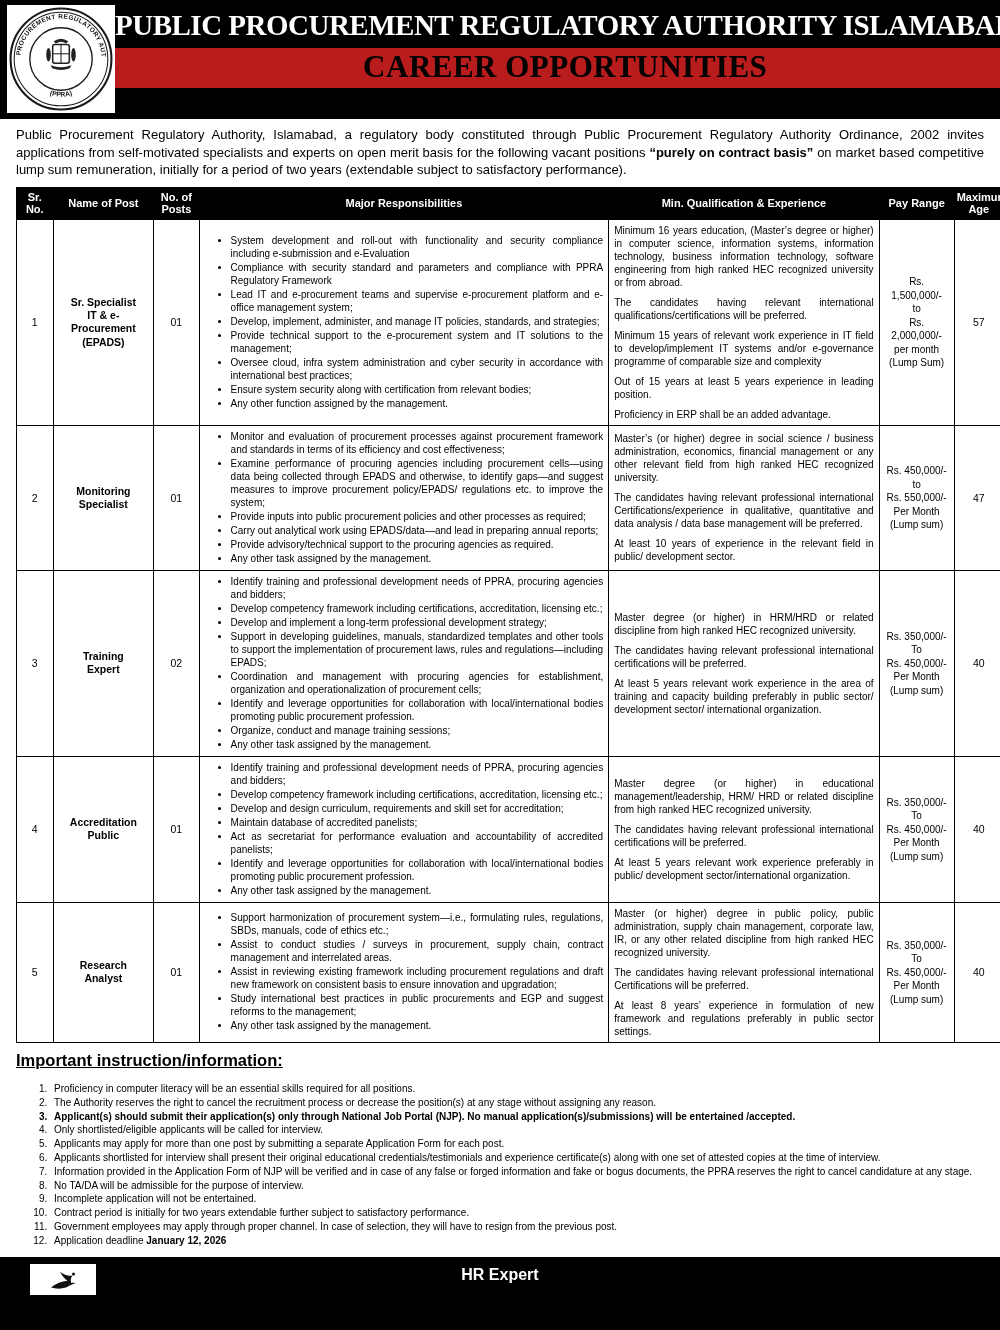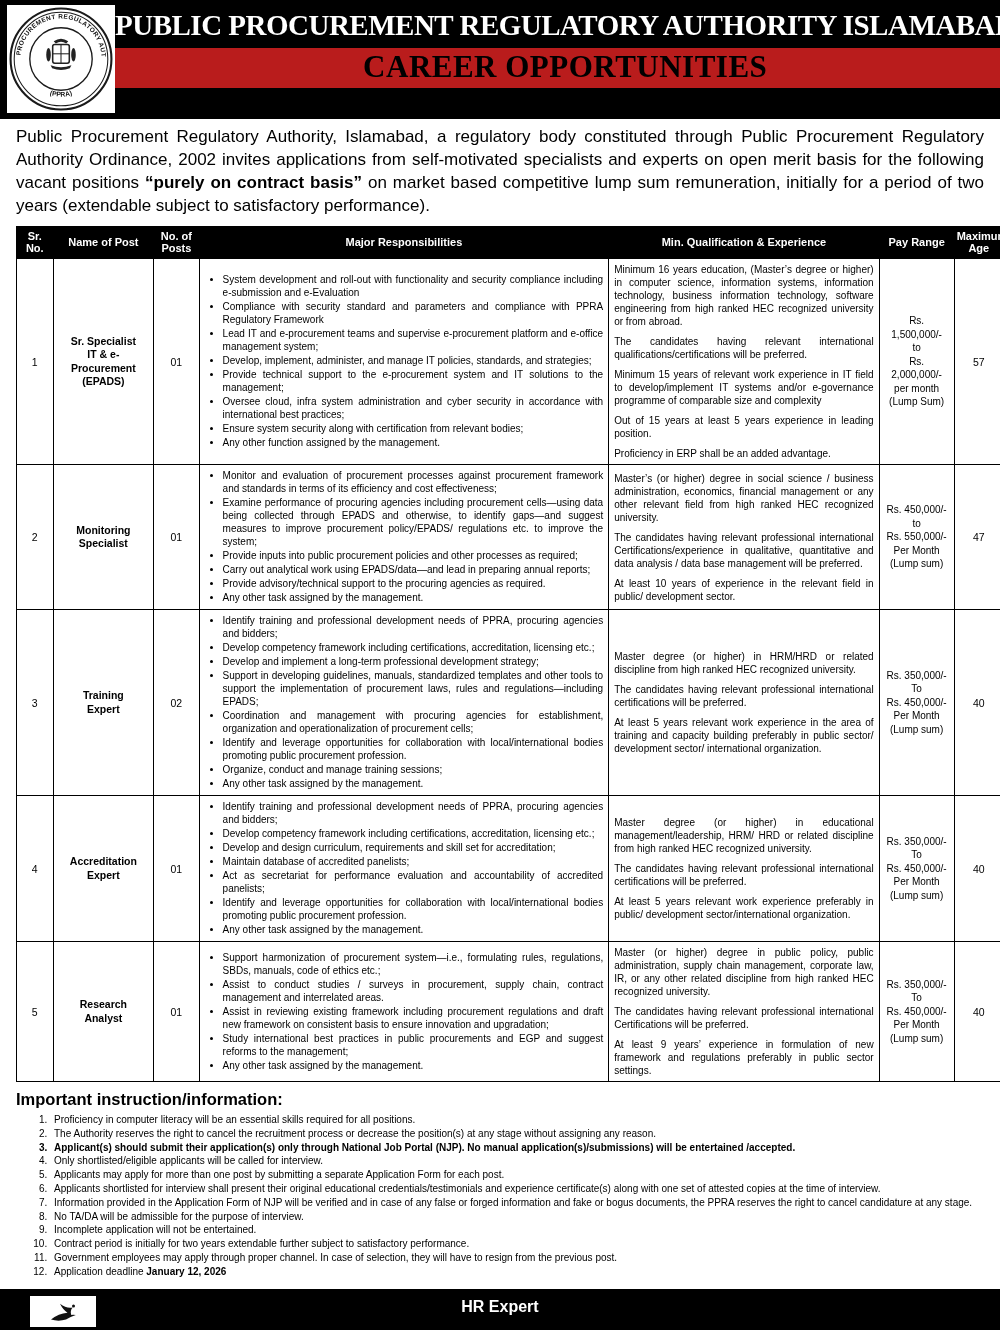--- a/index.html
+++ b/index.html
@@ -8,39 +8,39 @@
 
   
   .masthead { background: #000; display: flex; align-items: stretch; padding: 5px 7px 6px 7px; }
   .logo-box { width: 138px; background: #fff; display: flex; align-items: center; justify-content: center; padding: 2px; }
   .logo-box svg { width: 104px; height: 104px; }
   .masthead-right { flex: 1; display: flex; flex-direction: column; font-family: Liberation Serif, serif; }
   .org-title { background: #000; color: #fff; text-align: center; font-weight: bold; font-size: 29px; letter-spacing: -0.5px; padding: 4px 0 6px 0; white-space: nowrap; }
   .banner { background: #b91c1c; color: #000; text-align: center; font-weight: bold; font-size: 31px; letter-spacing: 0.5px; padding: 1px 0 3px 0; }
 
   
-  .intro { padding: 7px 16px 6px 16px; font-size: 17px; line-height: 1.35; text-align: justify; }
+  .intro { padding: 7px 16px 6px 16px; font-size: 13px; line-height: 1.35; text-align: justify; }
 
   
   table.jobs { border-collapse: collapse; width: 988px; margin: 2px 16px 0 16px; table-layout: fixed; }
   table.jobs th, table.jobs td { border: 1.6px solid #000; vertical-align: middle; }
   table.jobs thead th { background: #000; color: #fff; font-size: 11px; font-weight: bold; text-align: center; padding: 3px 2px; line-height: 1.15; }
   td.c-sr, td.c-posts, td.c-age { text-align: center; font-size: 10.5px; }
   td.c-post { text-align: center; font-weight: bold; font-size: 10.5px; padding: 2px 15px; line-height: 1.25; }
-  td.c-resp { padding: 4px 5px 4px 6px; vertical-align: top; }
+  td.c-resp { padding: 4px 5px 4px 14px; vertical-align: top; }
   td.c-resp ul { margin: 0; padding-left: 17px; }
   td.c-resp li { font-size: 10px; line-height: 1.3; text-align: justify; margin: 0 0 1px 0; }
   td.c-qual { padding: 4px 5px; vertical-align: middle; }
   td.c-qual p { font-size: 10px; line-height: 1.3; text-align: justify; margin: 0 0 7px 0; }
   td.c-qual p:last-child { margin-bottom: 0; }
   td.c-pay { text-align: center; font-size: 10px; line-height: 1.35; white-space: pre-line; padding: 2px; }
 
   
   .instructions { padding: 8px 16px 4px 16px; }
-  .instructions-title { font-weight: bold; font-size: 16.5px; margin-bottom: 4px; }
+  .instructions-title { font-weight: bold; font-size: 16.5px; text-decoration: underline; margin-bottom: 12px; }
   .instructions ol { padding-left: 34px; }
   .instructions li { font-size: 10px; line-height: 1.38; padding-left: 4px; }
   .instructions li.bold { font-weight: bold; }
 
   
   .footer-bar { background: #000; color: #fff; position: relative; margin-top: 6px; padding: 6px 10px 8px 10px; min-height: 78px; }
   .footer-logo { position: absolute; left: 30px; top: 7px; width: 66px; background: #fff; color: #000; text-align: center; padding: 3px 2px 2px 2px; }
   .footer-logo svg { width: 30px; height: 26px; display: block; margin: 0 auto; }
   .footer-center { text-align: center; font-weight: bold; }
   .footer-center .fc1 { font-size: 16px; line-height: 1.45; }
@@ -188,21 +188,21 @@
           </td>
         <td class="c-pay">Rs. 350,000/-
 To
 Rs. 450,000/-
 Per Month
 (Lump sum)</td>
         <td class="c-age">40</td>
       </tr>
       <tr>
         <td class="c-sr">4</td>
-        <td class="c-post">Accreditation Expert</td>
+        <td class="c-post">Accreditation Public</td>
         <td class="c-posts">01</td>
         <td class="c-resp">
             <ul>
               <li>Identify training and professional development needs of PPRA, procuring agencies and bidders;</li>
               <li>Develop competency framework including certifications, accreditation, licensing etc.;</li>
               <li>Develop and design curriculum, requirements and skill set for accreditation;</li>
               <li>Maintain database of accredited panelists;</li>
               <li>Act as secretariat for performance evaluation and accountability of accredited panelists;</li>
               <li>Identify and leverage opportunities for collaboration with local/international bodies promoting public procurement profession.</li>
               <li>Any other task assigned by the management.</li>
@@ -229,21 +229,21 @@
               <li>Support harmonization of procurement system—i.e., formulating rules, regulations, SBDs, manuals, code of ethics etc.;</li>
               <li>Assist to conduct studies / surveys in procurement, supply chain, contract management and interrelated areas.</li>
               <li>Assist in reviewing existing framework including procurement regulations and draft new framework on consistent basis to ensure innovation and upgradation;</li>
               <li>Study international best practices in public procurements and EGP and suggest reforms to the management;</li>
               <li>Any other task assigned by the management.</li>
             </ul>
           </td>
         <td class="c-qual">
             <p>Master (or higher) degree in public policy, public administration, supply chain management, corporate law, IR, or any other related discipline from high ranked HEC recognized university.</p>
             <p>The candidates having relevant professional international Certifications will be preferred.</p>
-            <p>At least 9 years’ experience in formulation of new framework and regulations preferably in public sector settings.</p>
+            <p>At least 8 years’ experience in formulation of new framework and regulations preferably in public sector settings.</p>
           </td>
         <td class="c-pay">Rs. 350,000/-
 To
 Rs. 450,000/-
 Per Month
 (Lump sum)</td>
         <td class="c-age">40</td>
       </tr>
     </tbody>
   </table>

